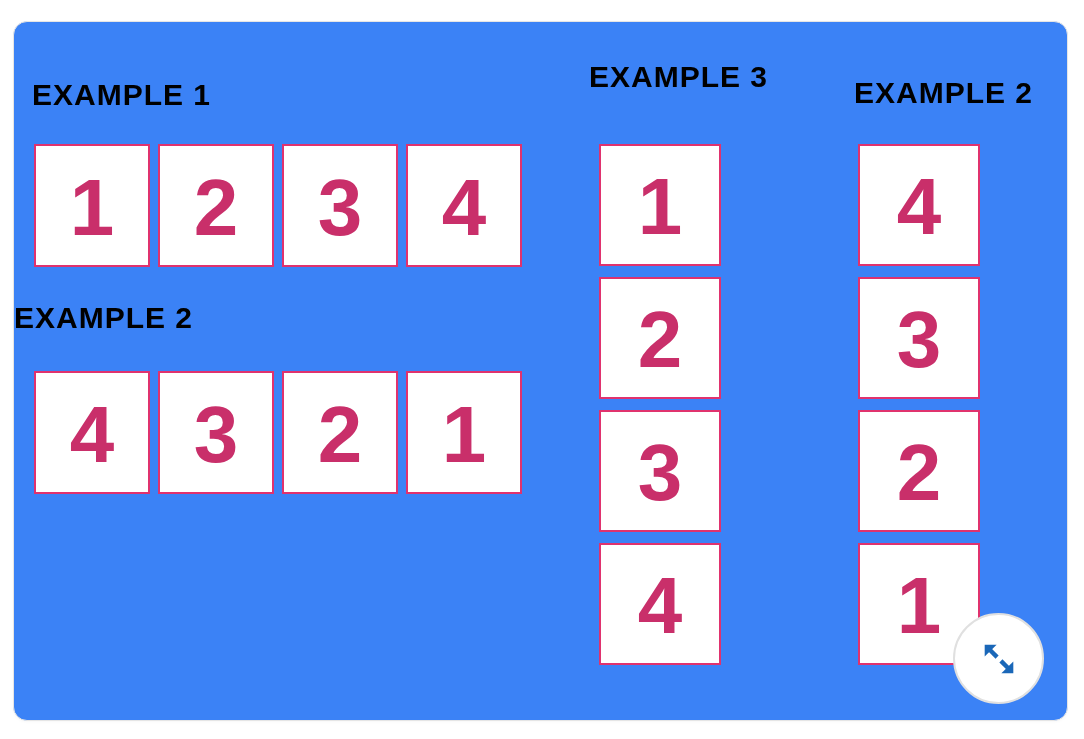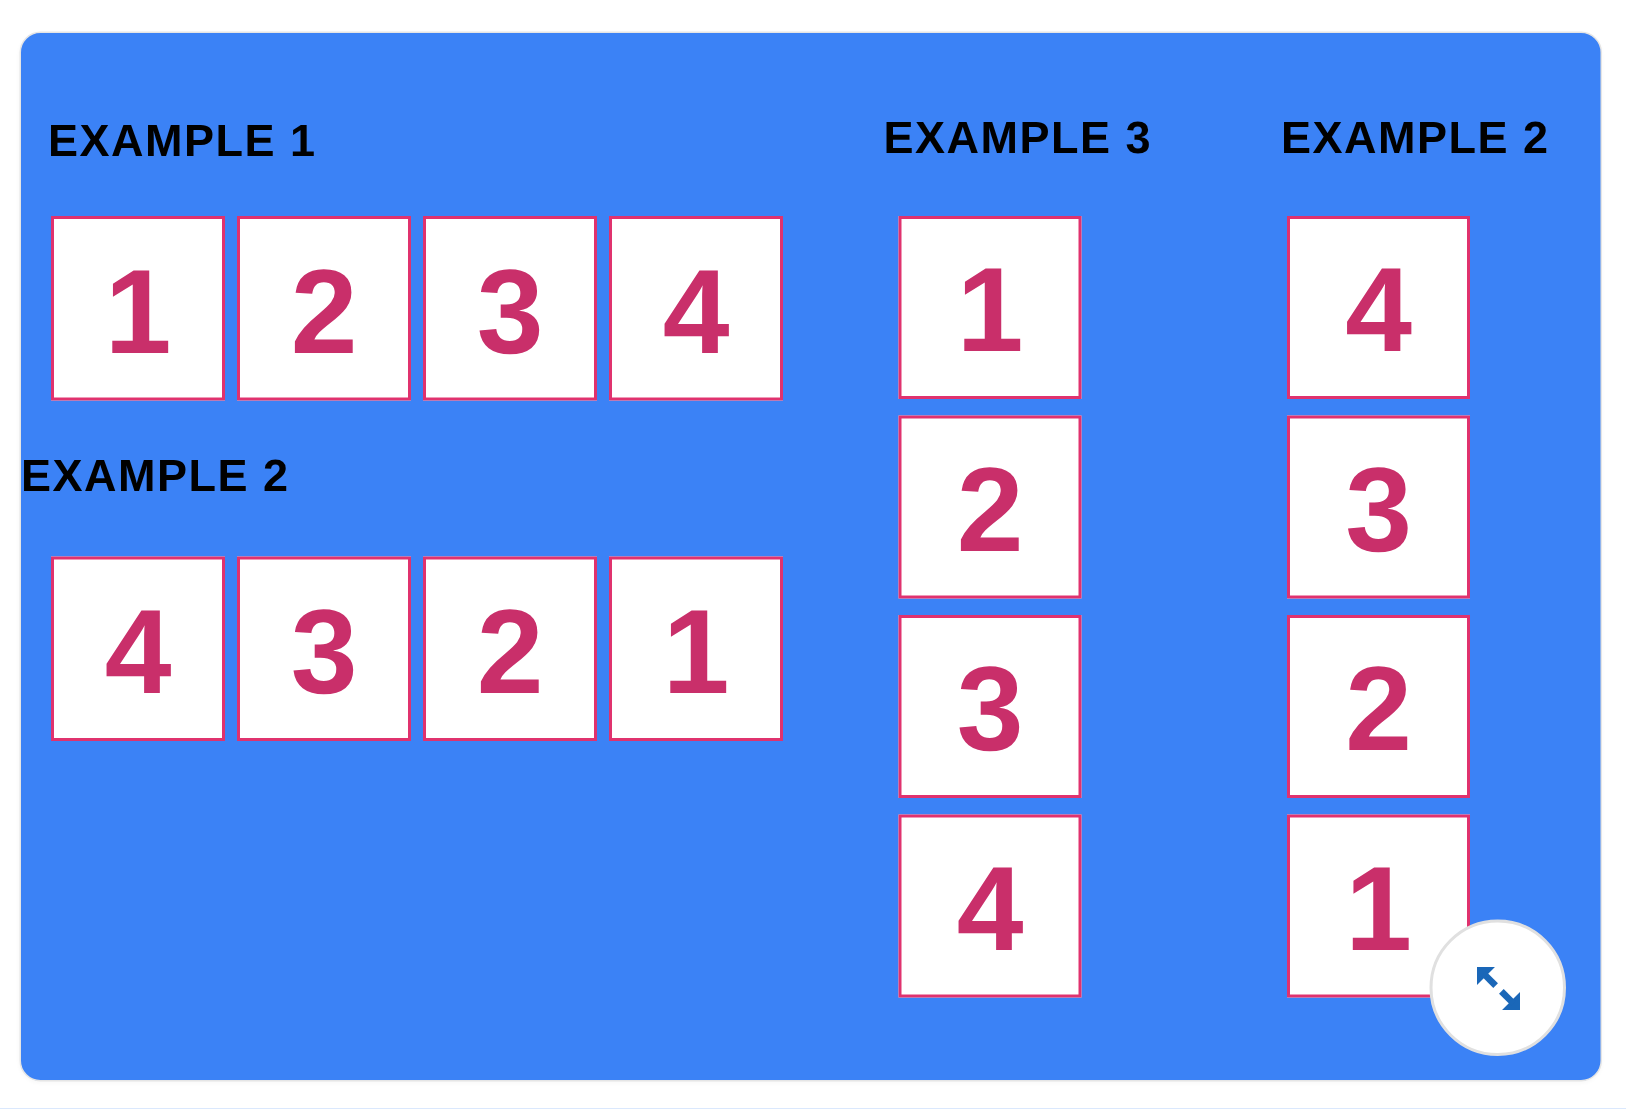--- a/index.html
+++ b/index.html
@@ -27,21 +27,21 @@
     position: absolute;
     font-size: 30px;
     font-weight: 700;
     letter-spacing: 1px;
     color: #000000;
     line-height: 1;
     white-space: nowrap;
   }
   .heading-ex1 { left: 18px;  top: 58px;  }
   .heading-ex2 { left: 0;  top: 281px; }
-  .heading-ex3 { left: 575px; top: 56px;  }
+  .heading-ex3 { left: 575px; top: 40px;  }
   .heading-ex4 { left: 840px; top: 56px;  }
   .boxes-row {
     position: absolute;
     display: flex;
     flex-direction: row;
     gap: 8px;
   }
   .boxes-col {
     position: absolute;
     display: flex;

